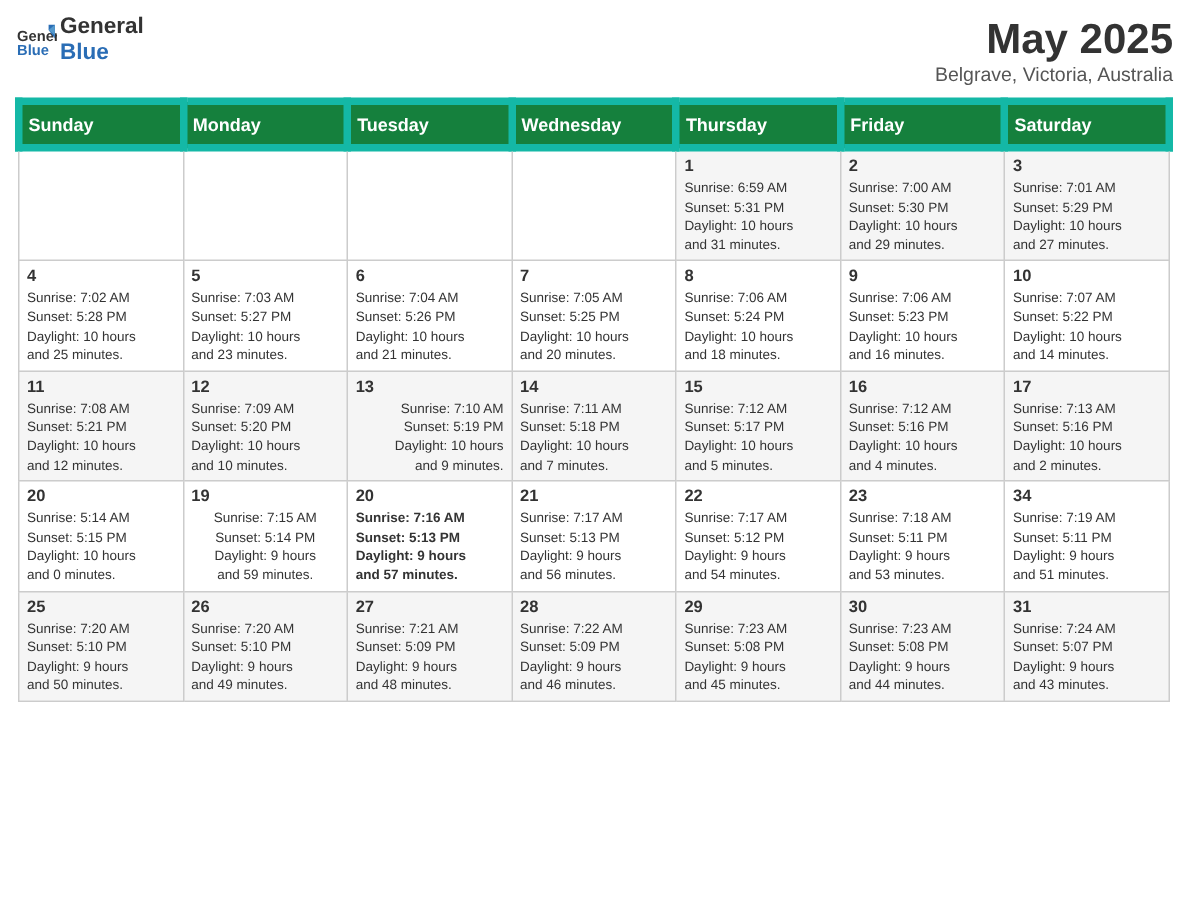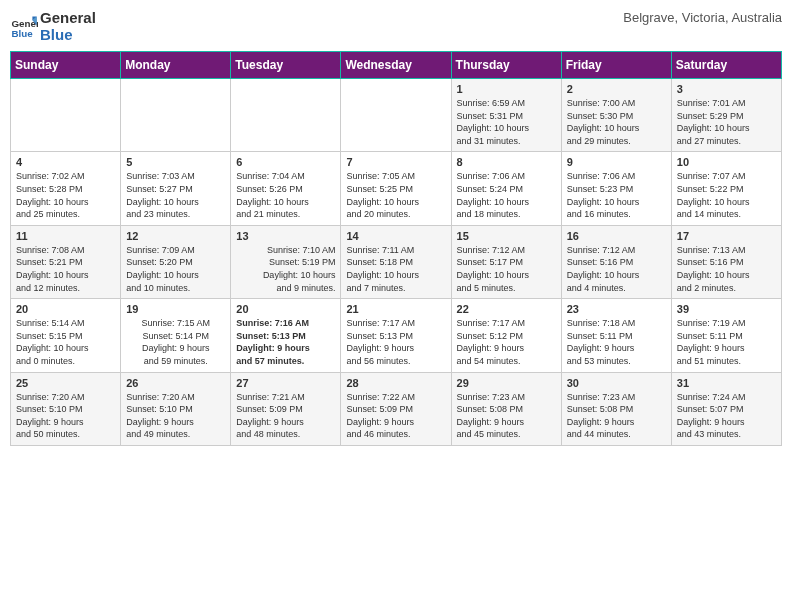--- a/index.html
+++ b/index.html
@@ -40,27 +40,27 @@
     .title-block .location {
       font-size: 13px;
       color: #555;
     }
     table {
       width: 100%;
       border-collapse: collapse;
       border: 1px solid #ccc;
     }
     thead tr th {
-      background-color: #701a75;
+      background-color: #15803d;
       color: #fff;
       font-size: 12px;
       font-weight: bold;
       padding: 6px 4px;
       text-align: left;
-      border: 1px solid #14b8a6;
+      border: 5px solid #14b8a6;
     }
     tbody tr td {
       vertical-align: top;
       padding: 4px 5px;
       font-size: 9.5px;
       color: #333;
       border: 1px solid #ccc;
       width: 14.28%;
       height: 70px;
       background: #fff;
@@ -97,20 +97,21 @@
         <text x="2" y="34" font-size="14" font-weight="bold" fill="#2a6db5">Blue</text>
         <polygon points="32,5 38,5 38,18 32,10" fill="#2a6db5"></polygon>
         <polygon points="32,10 38,5 38,15" fill="#5599cc"></polygon>
       </svg>
       <div style="display:flex;flex-direction:column;">
         <span style="font-size:15px;font-weight:bold;color:#333;line-height:1.1;">General</span>
         <span style="font-size:15px;font-weight:bold;color:#2a6db5;line-height:1.1;">Blue</span>
       </div>
     </div>
     <div class="title-block">
+      <div class="month-year">May 2025</div>
       <div class="location">Belgrave, Victoria, Australia</div>
     </div>
   </div>
 
   <table>
     <thead>
       <tr>
       <th>Sunday</th>
           <th>Monday</th>
           <th>Tuesday</th>
@@ -287,21 +288,21 @@
 and 54 minutes.</div>
           </td>
           <td>
             <span class="day-number">23</span>
             <div class="day-info" style="white-space: pre-line;">Sunrise: 7:18 AM
 Sunset: 5:11 PM
 Daylight: 9 hours
 and 53 minutes.</div>
           </td>
           <td>
-            <span class="day-number">39</span>
+            <span class="day-number">34</span>
             <div class="day-info" style="white-space: pre-line;">Sunrise: 7:19 AM
 Sunset: 5:11 PM
 Daylight: 9 hours
 and 51 minutes.</div>
           </td>
         </tr>
         <tr>
           <td>
             <span class="day-number">25</span>
             <div class="day-info" style="white-space: pre-line;">Sunrise: 7:20 AM

